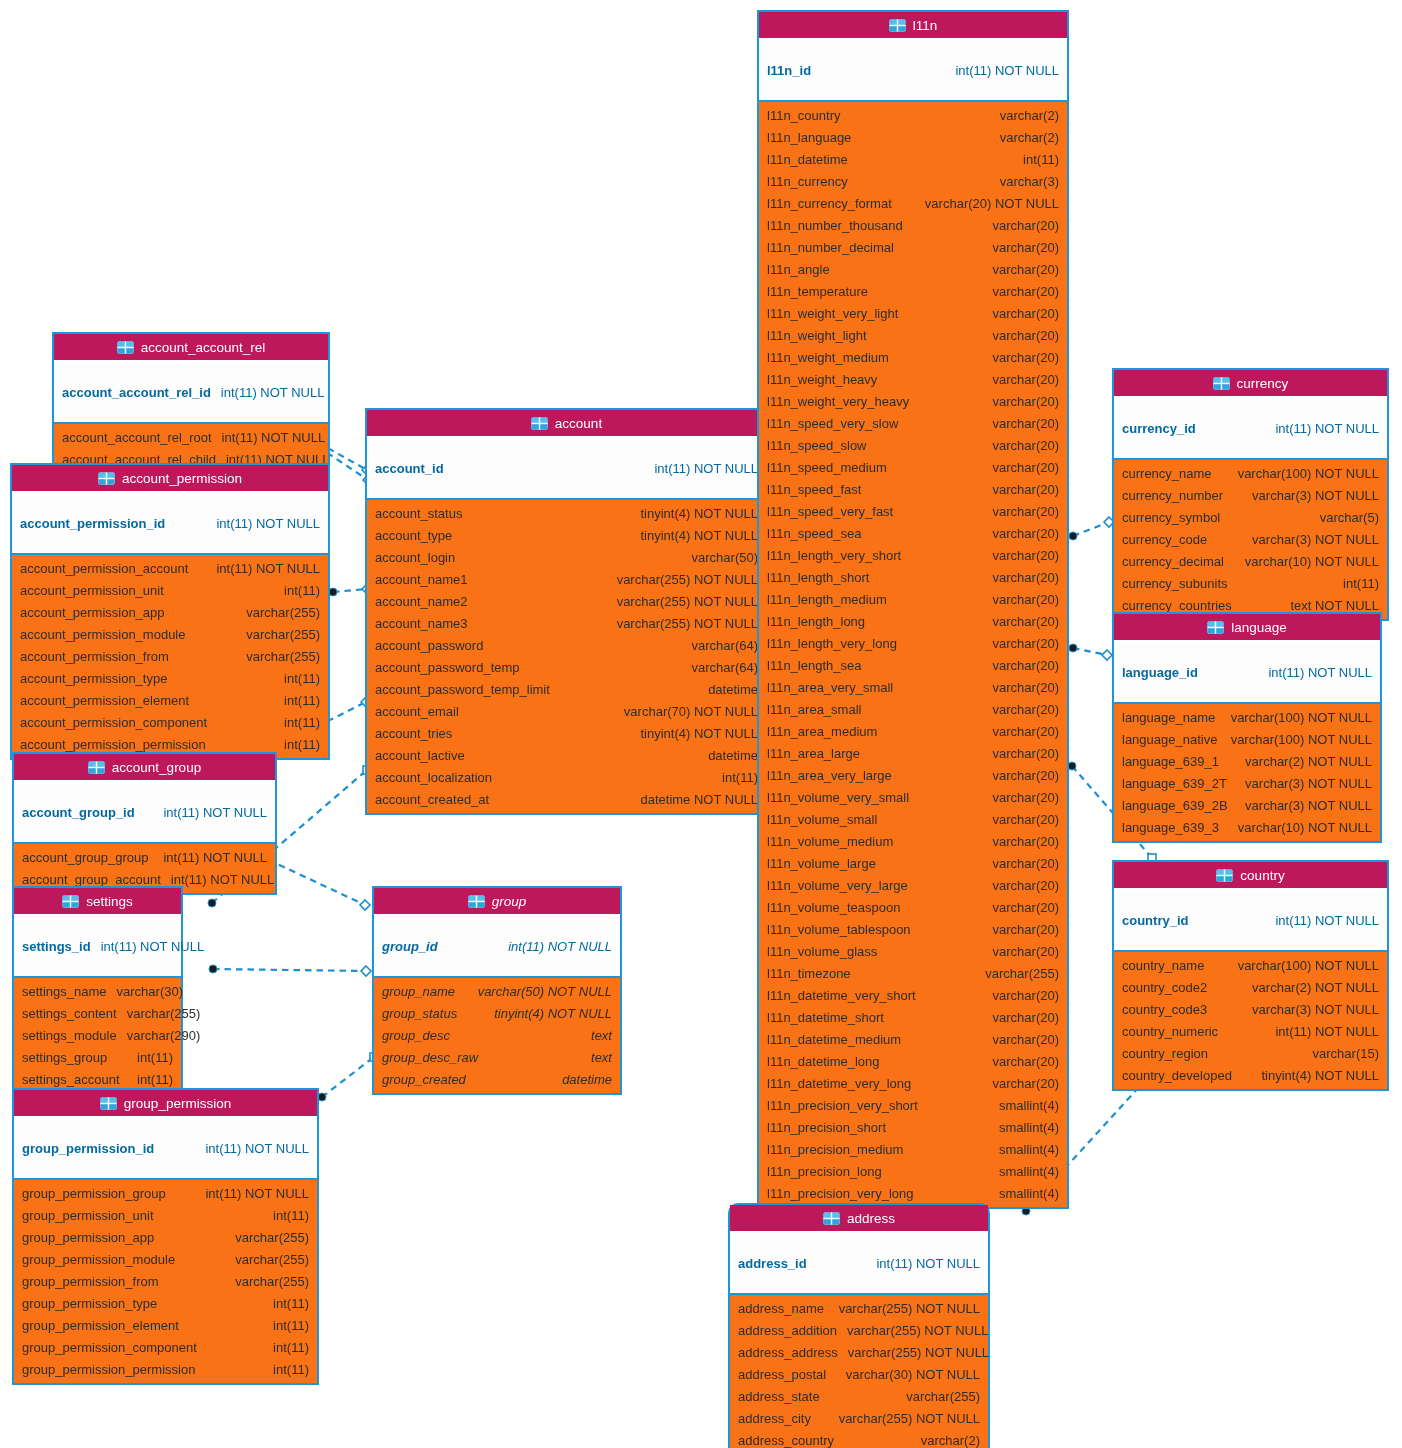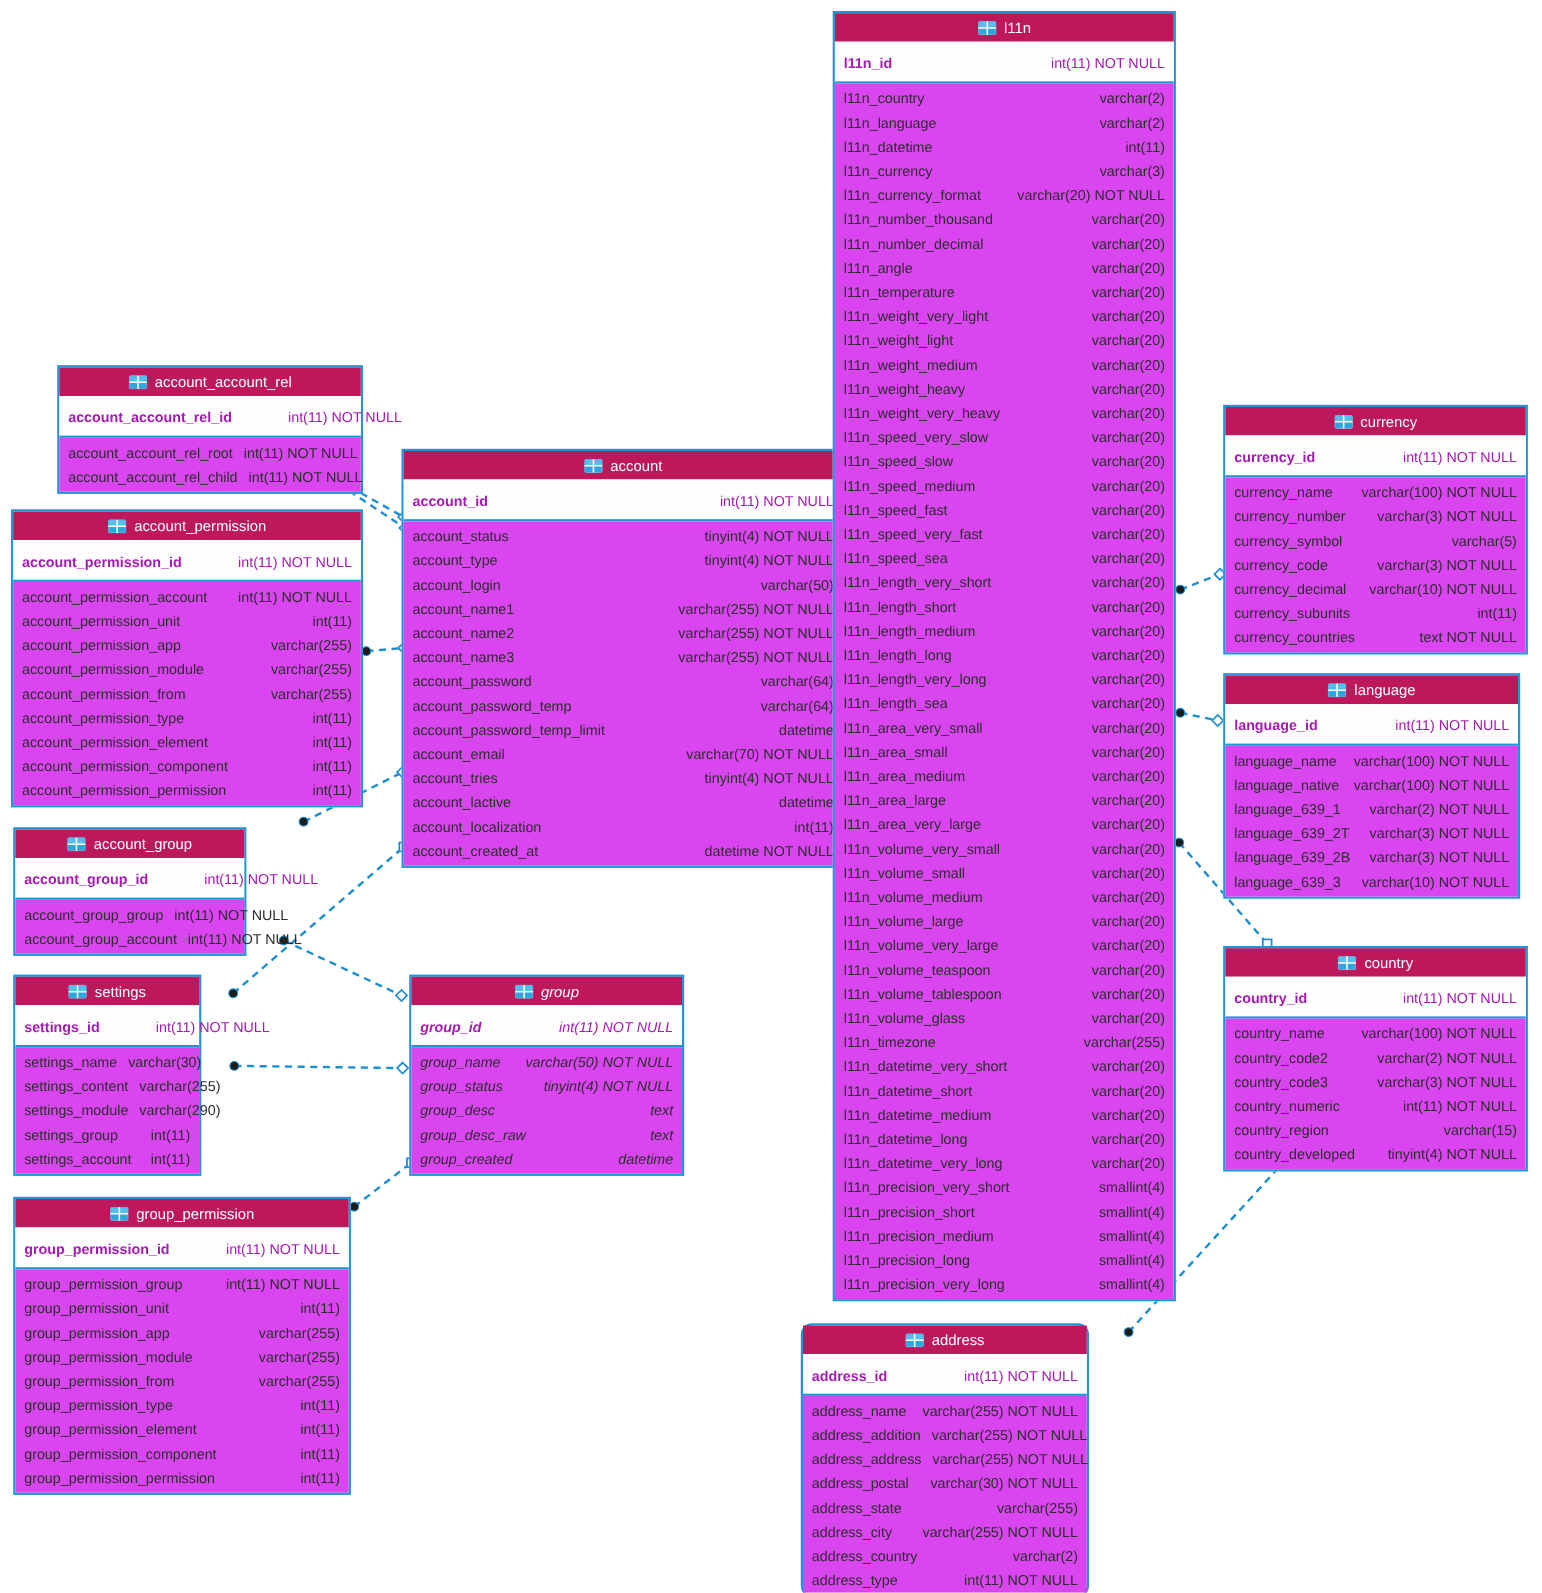--- a/index.html
+++ b/index.html
@@ -20,24 +20,24 @@
   .tbl-header {
     height:26px; background:#be185d; color:#ffffff;
     display:flex; align-items:center; justify-content:center; gap:7px;
     font-size:13.5px; white-space:nowrap;
   }
   .tbl-icon { display:flex; align-items:center; }
   .tbl-pk {
     height:26px; background:#fdfdfd; border-top:2px solid #ffffff;
     border-bottom:2px solid #1e95d6;
     display:flex; align-items:center; justify-content:space-between;
-    padding:4px 8px; font-size:13px; color:#a21caf; white-space:nowrap;gap:41px;
+    padding:17px 8px; font-size:13px; color:#0369a1; white-space:nowrap;
   }
   .tbl-pk .f { font-weight:bold; margin-right:10px; }
-  .tbl-body { background:#d946ef; padding:2px 0 3px 0; }
+  .tbl-body { background:#f97316; padding:2px 0 3px 0; }
   .tbl-row {
     height:22px; display:flex; align-items:center; justify-content:space-between;
     padding:0 8px; font-size:13px; color:#2d2d2d; white-space:nowrap;
   }
   .tbl-row .f { margin-right:10px; }
 </style>
 </head>
 <body>
 
 <div class="canvas" id="canvas">
@@ -157,21 +157,21 @@
         <div class="tbl-row">
     <span class="f">account_permission_component</span>
     <span class="t">int(11)</span>
   </div>
         <div class="tbl-row">
     <span class="f">account_permission_permission</span>
     <span class="t">int(11)</span>
   </div>
       </div>
   </div>
-    <div class="tbl" style="left: 12px; top: 752px; width: 212px;">
+    <div class="tbl" style="left: 12px; top: 752px; width: 265px;">
     <div class="tbl-header">
       <span class="tbl-icon">
         <svg width="17" height="13" viewBox="0 0 17 13" xmlns="http://www.w3.org/2000/svg">
           <rect x="0.5" y="0.5" width="16" height="12" rx="1.5" fill="#2da5de" stroke="#7fd0f2" stroke-width="0.6"></rect>
           <rect x="1" y="1" width="15" height="5" fill="#57bfee"></rect>
           <line x1="0.5" y1="6.5" x2="16.5" y2="6.5" stroke="#ffffff" stroke-width="1.4"></line>
           <line x1="8.5" y1="0.5" x2="8.5" y2="12.5" stroke="#ffffff" stroke-width="1.4"></line>
         </svg>
       </span>
       <span class="tbl-title">account_group</span>

